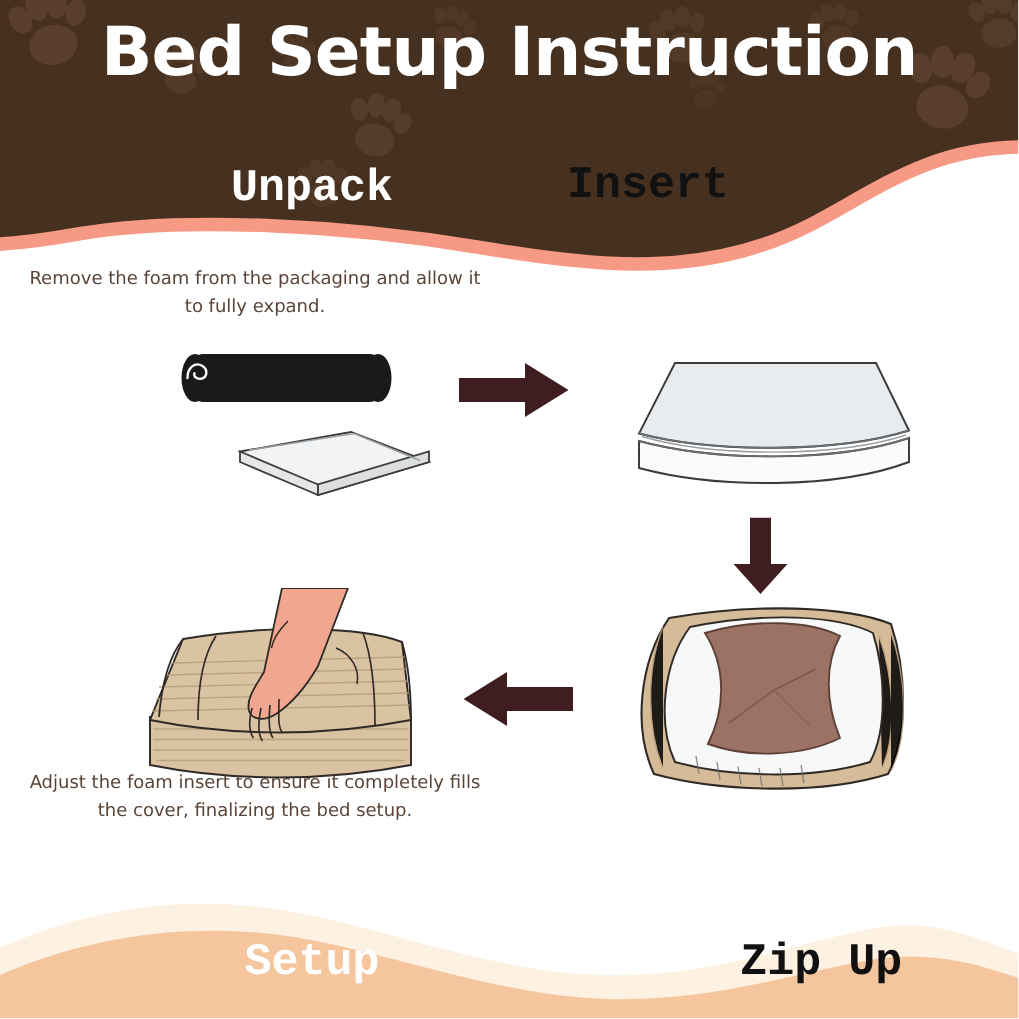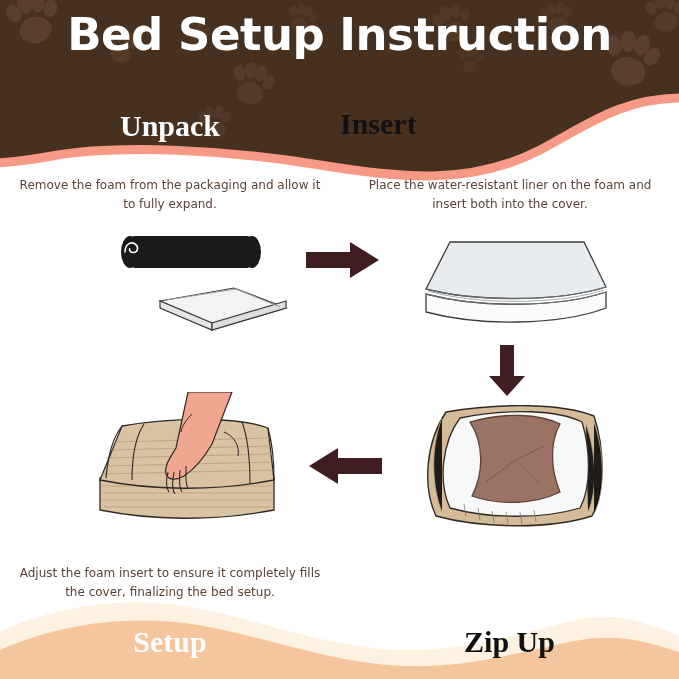--- a/index.html
+++ b/index.html
@@ -45,44 +45,45 @@
     font-weight: bold;
     font-size: 45px;
     letter-spacing: -0.5px;
     color: #ffffff;
     z-index: 6;
     white-space: nowrap;
   }
 
   .step-title {
     position: absolute;
-    font-family: Liberation Serif, serif;
+    font-family: Liberation Mono, monospace;
     font-weight: bold;
     font-size: 30px;
     z-index: 6;
     white-space: nowrap;
+    padding-left: 38px;
   }
   .step-title.tl { left: 0;     top: 109px; width: 340px; text-align: center; color: #ffffff; }
   .step-title.tr { left: 340px; top: 107px; width: 339px; color: #111111; }
   .step-title.bl { left: 0;     top: 625px; width: 340px; text-align: center; color: #ffffff; }
   .step-title.br { left: 340px; top: 625px; width: 339px; text-align: center; color: #111111; }
 
   
   .caption {
     position: absolute;
     font-family: "DejaVu Sans", sans-serif;
     font-size: 12px;
     line-height: 19px;
     color: #5a4438;
     text-align: center;
     z-index: 5;
   }
   .cap-unpack { left: 18px;  top: 176px; width: 304px; }
   .cap-insert { left: 358px; top: 176px; width: 304px; }
-  .cap-fluff  { left: 18px;  top: 564px; width: 304px; }
+  .cap-fluff  { left: 18px;  top: 512px; width: 304px; }
   .cap-zip    { left: 358px; top: 536px; width: 304px; }
 
   
   .illus {
     position: absolute;
     z-index: 4;
   }
   .illus-unpack { left: 108px; top: 228px; width: 190px; height: 112px; }
   .illus-insert { left: 418px; top: 232px; width: 196px; height: 110px; }
   .illus-fluff  { left: 92px;  top: 392px; width: 222px; height: 140px; }
@@ -156,21 +157,20 @@
   </svg>
 
   <div class="main-title">Bed Setup Instruction</div>
 
   <div class="step-title tl">Unpack</div>
   <div class="step-title tr">Insert</div>
   <div class="step-title br">Zip Up</div>
   <div class="step-title bl">Setup</div>
 
   <div class="caption cap-unpack">Remove the foam from the packaging and allow it to fully expand.</div>
-  <div class="caption cap-insert">Place the water-resistant liner on the foam and insert both into the cover.</div>
   <div class="caption cap-fluff">Adjust the foam insert to ensure it completely fills the cover, finalizing the bed setup.</div>
 
   <svg class="illus illus-unpack" viewBox="0 0 190 112" xmlns="http://www.w3.org/2000/svg">
 
     <g>
       <rect x="22" y="8" width="122" height="32" rx="5" fill="#1c1a19"></rect>
       <ellipse cx="22" cy="24" rx="9" ry="16" fill="#1c1a19"></ellipse>
       <ellipse cx="144" cy="24" rx="9" ry="16" fill="#1c1a19"></ellipse>
       <path d="M17,24 C17,17 22,13 27,16 C31,18.5 30,24 26,24.5 C23,24.9 21,23 21.6,20.8" fill="none" stroke="#ffffff" stroke-width="1.6" stroke-linecap="round"></path>
       <path d="M14,13 C11,17 11,31 14,35" fill="none" stroke="#ffffff" stroke-width="1.3" stroke-linecap="round" opacity="0.85"></path>

